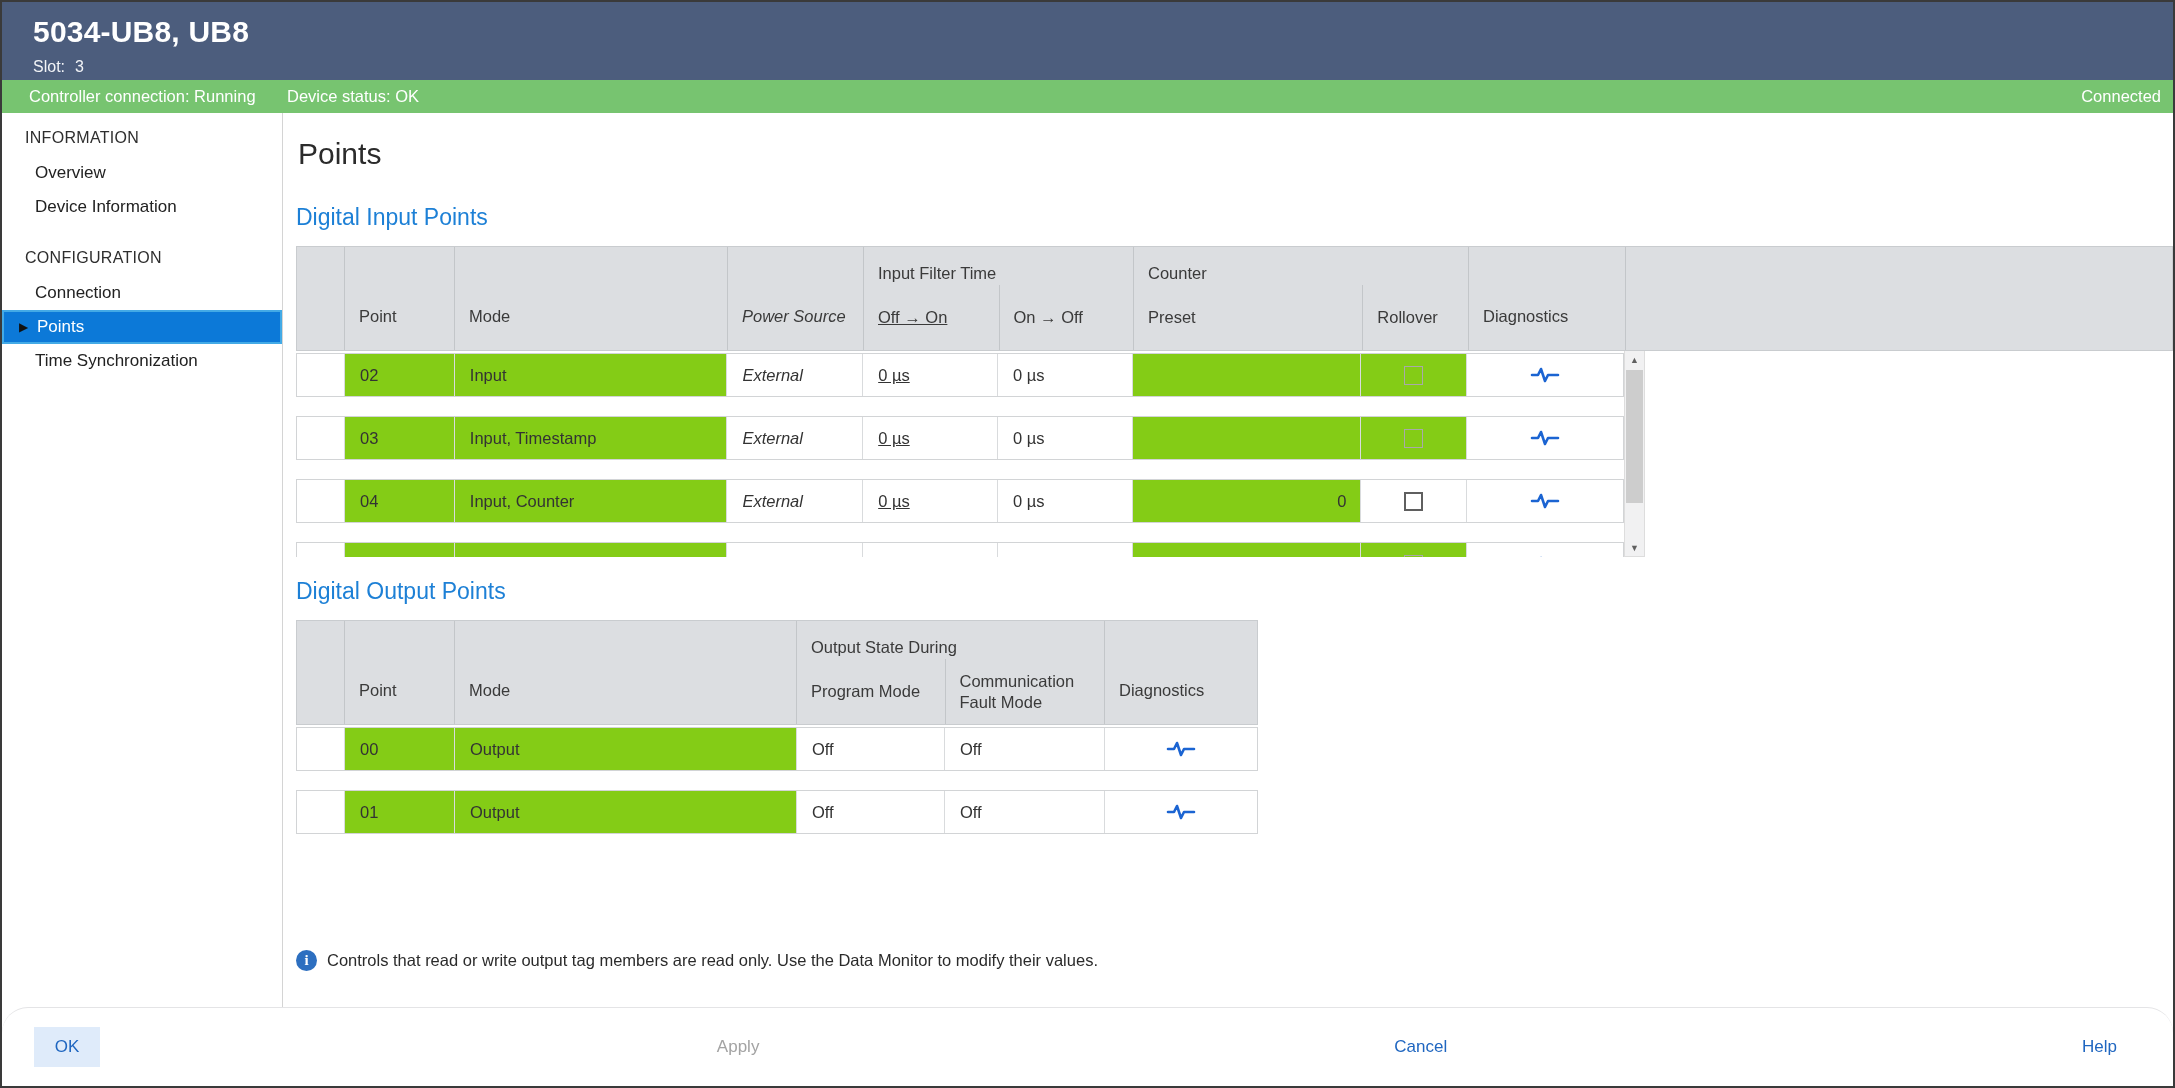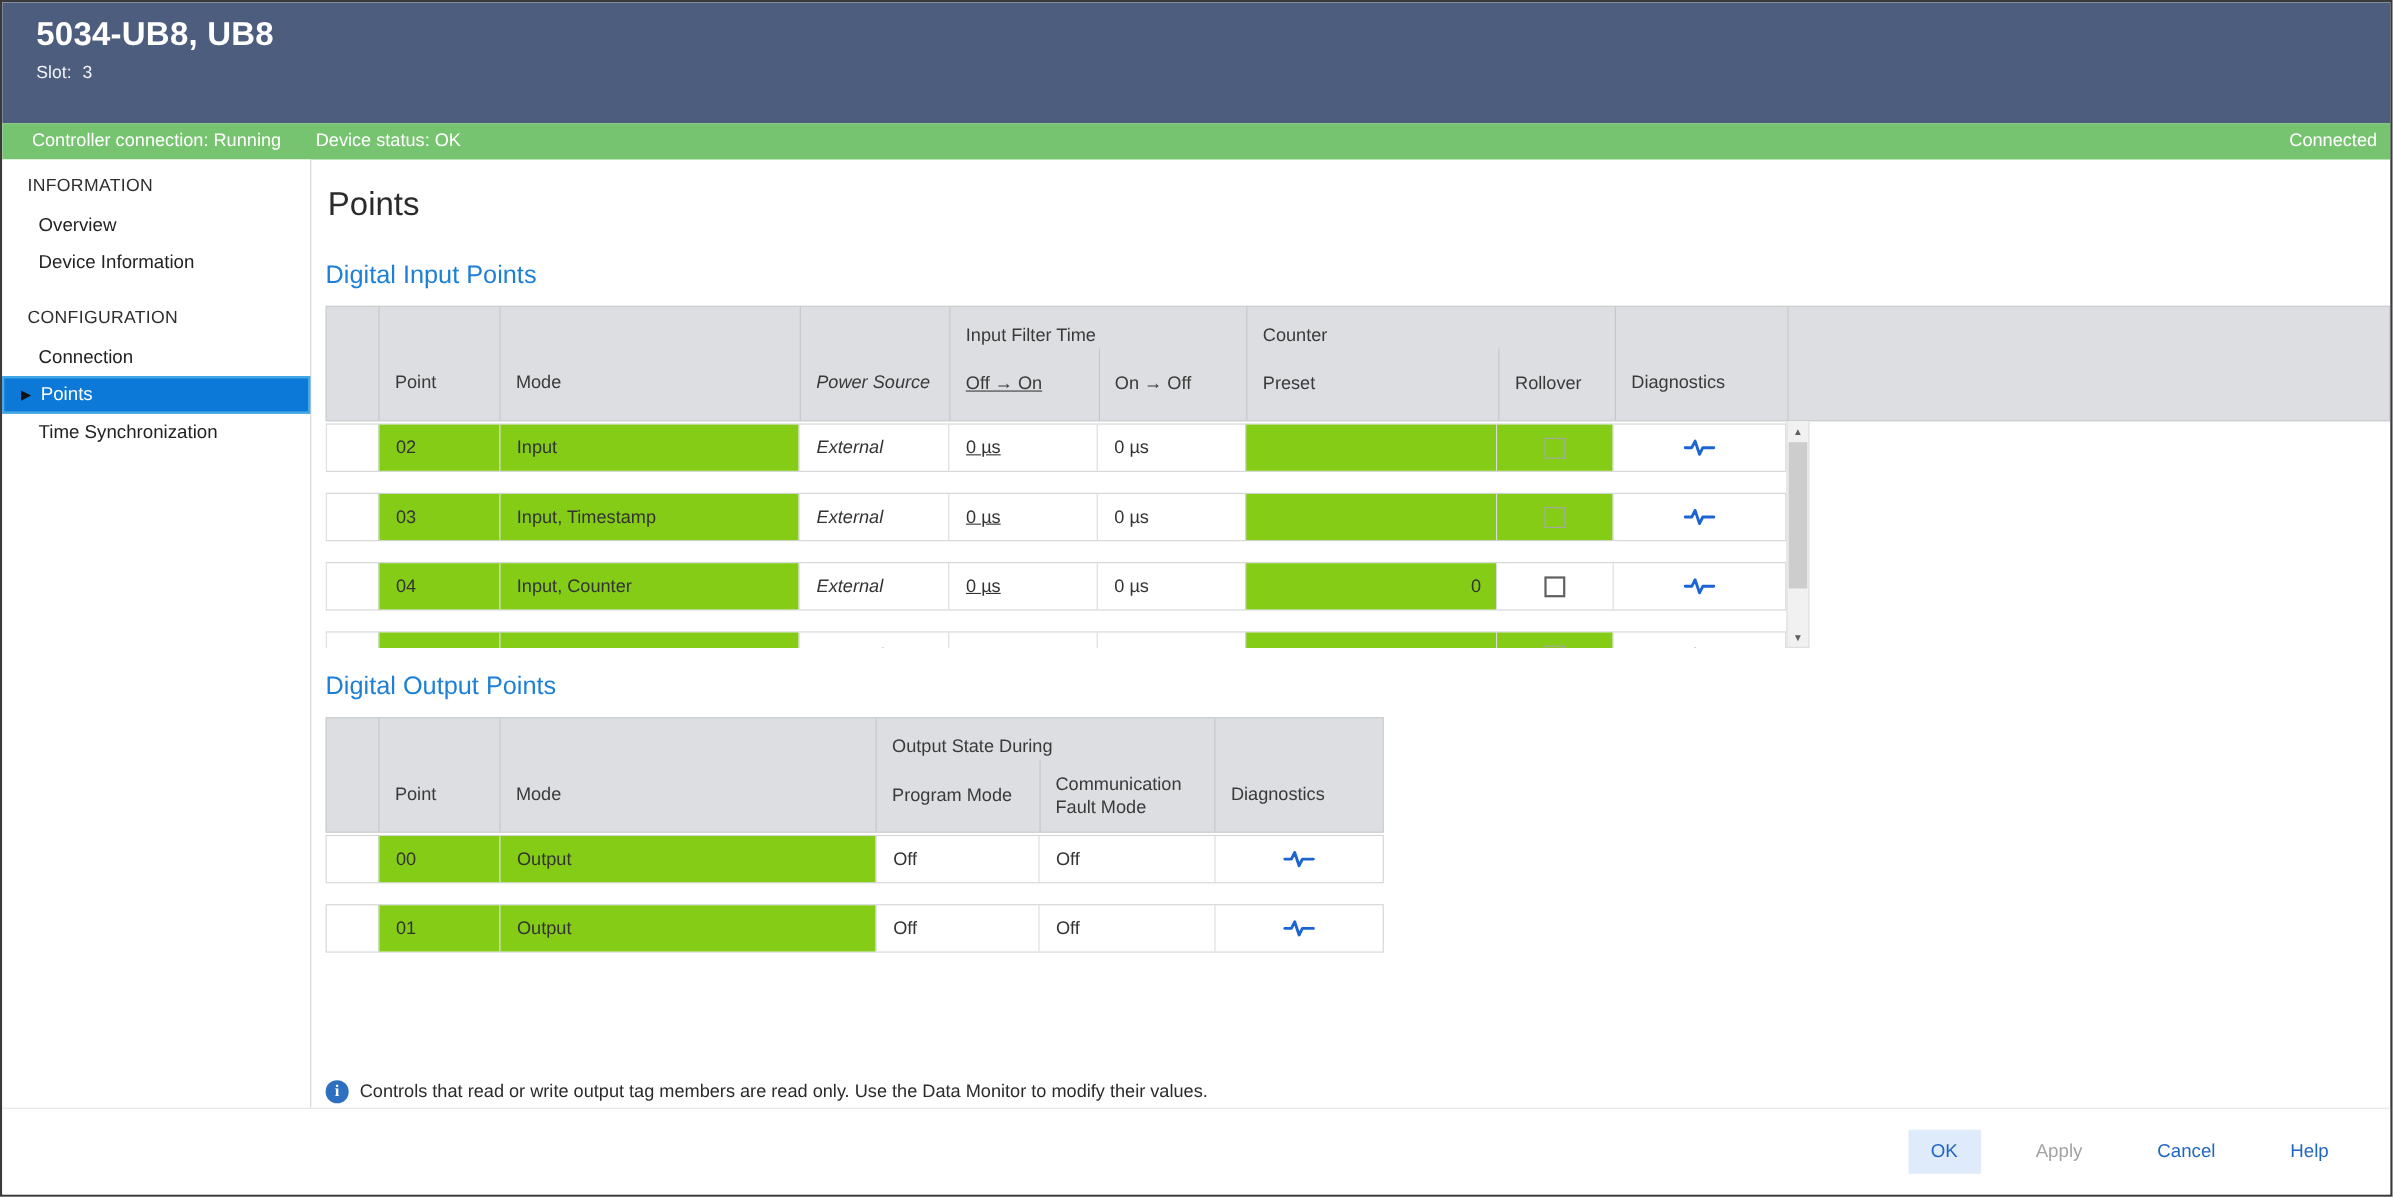--- a/index.html
+++ b/index.html
@@ -6,21 +6,21 @@
   html,body { background:#888; }
   .window {
     width:2175px; height:1088px;
     border:2px solid #3a3a3a;
     background:#fff;
     font-family:"Liberation Sans", sans-serif;
     display:flex; flex-direction:column;
     position:relative; overflow:hidden;
   }
   
-  .hdr { height:110px; background:#4c5d7d; color:#fff; padding:13px 0 0 31px; flex:0 0 auto; }
+  .hdr { height:78px; background:#4c5d7d; color:#fff; padding:13px 0 0 31px; flex:0 0 auto; }
   .hdr-title { font-size:30px; font-weight:700; letter-spacing:0.2px; }
   .hdr-line { font-size:16px; margin-top:9px; color:#f2f4f7; }
   .hdr-line .lbl { margin-right:10px; }
   
   .statusbar { height:33px; background:#77c470; color:#fff; font-size:16.5px;
                display:flex; align-items:center; padding:0 12px 0 27px; flex:0 0 auto; }
   .statusbar .ctrl { width:258px; }
   .statusbar .conn { margin-left:auto; }
   
   .bodyrow { flex:1 1 auto; display:flex; min-height:0; }
@@ -96,21 +96,21 @@
   .co-comm { width:160px; }
   .co-diag { width:153px; }
   
   .note { margin-top:116px; display:flex; align-items:center; font-size:16.5px; color:#2b2b2b; }
   .note-icon { width:21px; height:21px; border-radius:50%; background:#2d6fc0; color:#fff;
                display:inline-flex; align-items:center; justify-content:center;
                font-family:"Liberation Serif", serif; font-weight:700; font-size:15px;
                margin-right:10px; flex:0 0 auto; }
   
   .footer { height:79px; flex:0 0 auto; border-top:1px solid #e4e4e6; background:#fff;
-            display:flex; align-items:center; justify-content:flex-end; padding-right:38px; }
+            display:flex; align-items:center; justify-content:space-between; padding-right:38px;border-radius:26px; }
   .btn { font-size:17px; padding:10px 18px; min-width:66px; text-align:center; color:#1f66c0;
          background:transparent; border:none; cursor:pointer; margin-left:32px;
          font-family:"Liberation Sans", sans-serif; }
   .btn.ok { background:#dfebfa; }
   .btn.disabled { color:#a3a3a3; cursor:default; }
   .diag-svg { display:block; }
 </style>
 </head>
 <body>
 

